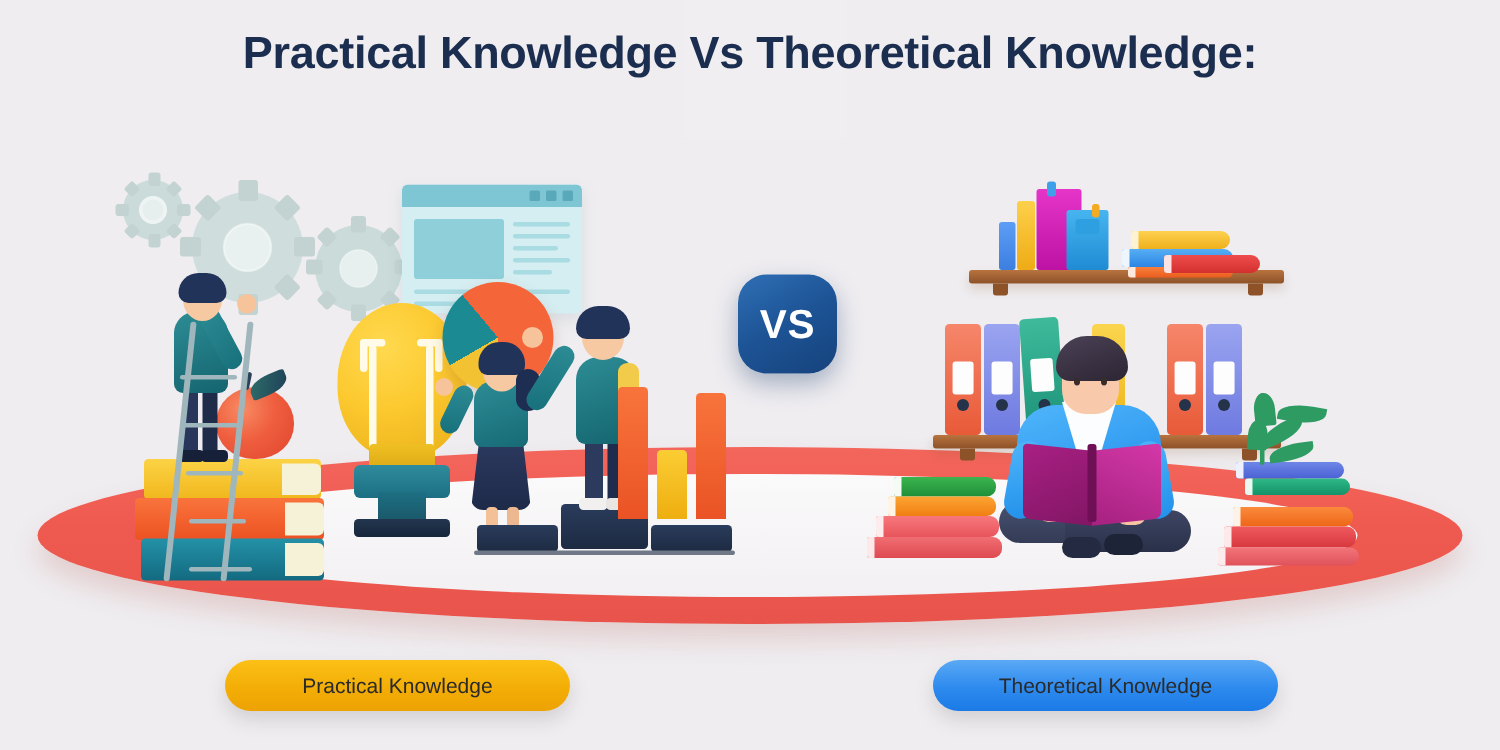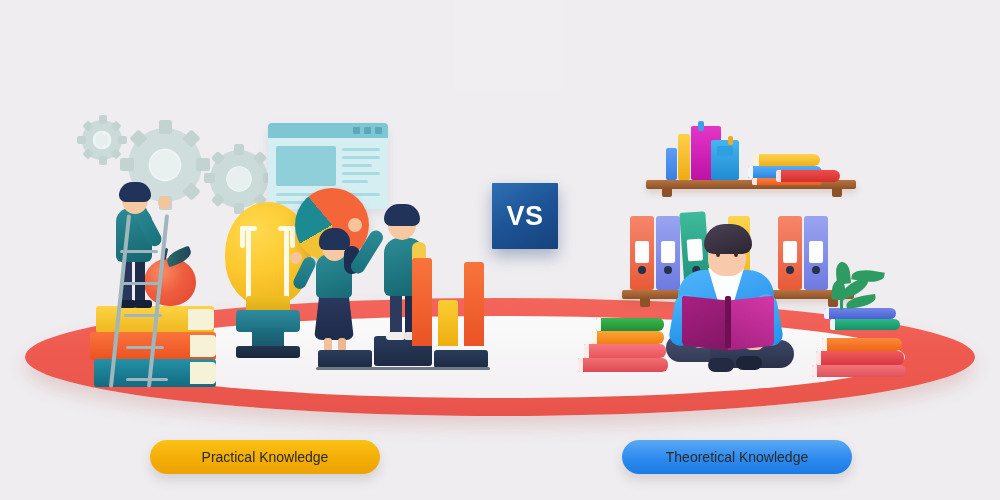--- a/index.html
+++ b/index.html
@@ -123,21 +123,21 @@
   .binder .lbl{position:absolute;left:50%;transform:translateX(-50%);top:34%;width:58%;height:22px;background:#fdfdfd;border-radius:2px;}
   .binder .hole{position:absolute;left:50%;transform:translateX(-50%);bottom:16px;width:8px;height:8px;border-radius:50%;background:#24324a;}
   .flat-book{position:absolute;border-radius:2px 6px 6px 2px;}
   .flat-book .edge{position:absolute;left:0;top:0;bottom:0;width:5px;border-radius:2px 0 0 2px;}
 
   
   .leaf{position:absolute;background:#2e9b62;border-radius:70% 0 70% 0;}
 
   
   .vs{
-    position:absolute;left:492px;top:183px;width:66px;height:66px;border-radius:1px;
+    position:absolute;left:492px;top:183px;width:66px;height:66px;border-radius:19px;
     background:linear-gradient(150deg,#2f6fb5 0%,#1d5496 48%,#16427c 100%);
     box-shadow:0 7px 16px rgba(25,60,110,.35);
     display:flex;align-items:center;justify-content:center;z-index:60;
   }
   .vs span{color:#fff;font-size:27px;font-weight:bold;letter-spacing:0.5px;}
 
   
   .pill{
     position:absolute;height:34px;border-radius:18px;
     display:flex;align-items:center;justify-content:center;
@@ -152,20 +152,21 @@
     left:622px;top:440px;width:230px;
     background:linear-gradient(180deg,#5aa9f5 0%,#2d8aee 55%,#1b7ae6 100%);
   }
 </style>
 </head>
 <body>
 
 <div id="stage">
 
   <div class="title-block">
+    <div class="title-line">Practical Knowledge Vs Theoretical Knowledge:</div>
   </div>
 
   <div class="platform">
     <div class="platform-inner"></div>
   </div>
   <div class="platform-gap" style="z-index:6;"></div>
 
   <div class="left-scene">
 
     <div class="gear" style="left:22px;top:10px;width:40px;height:40px;">

